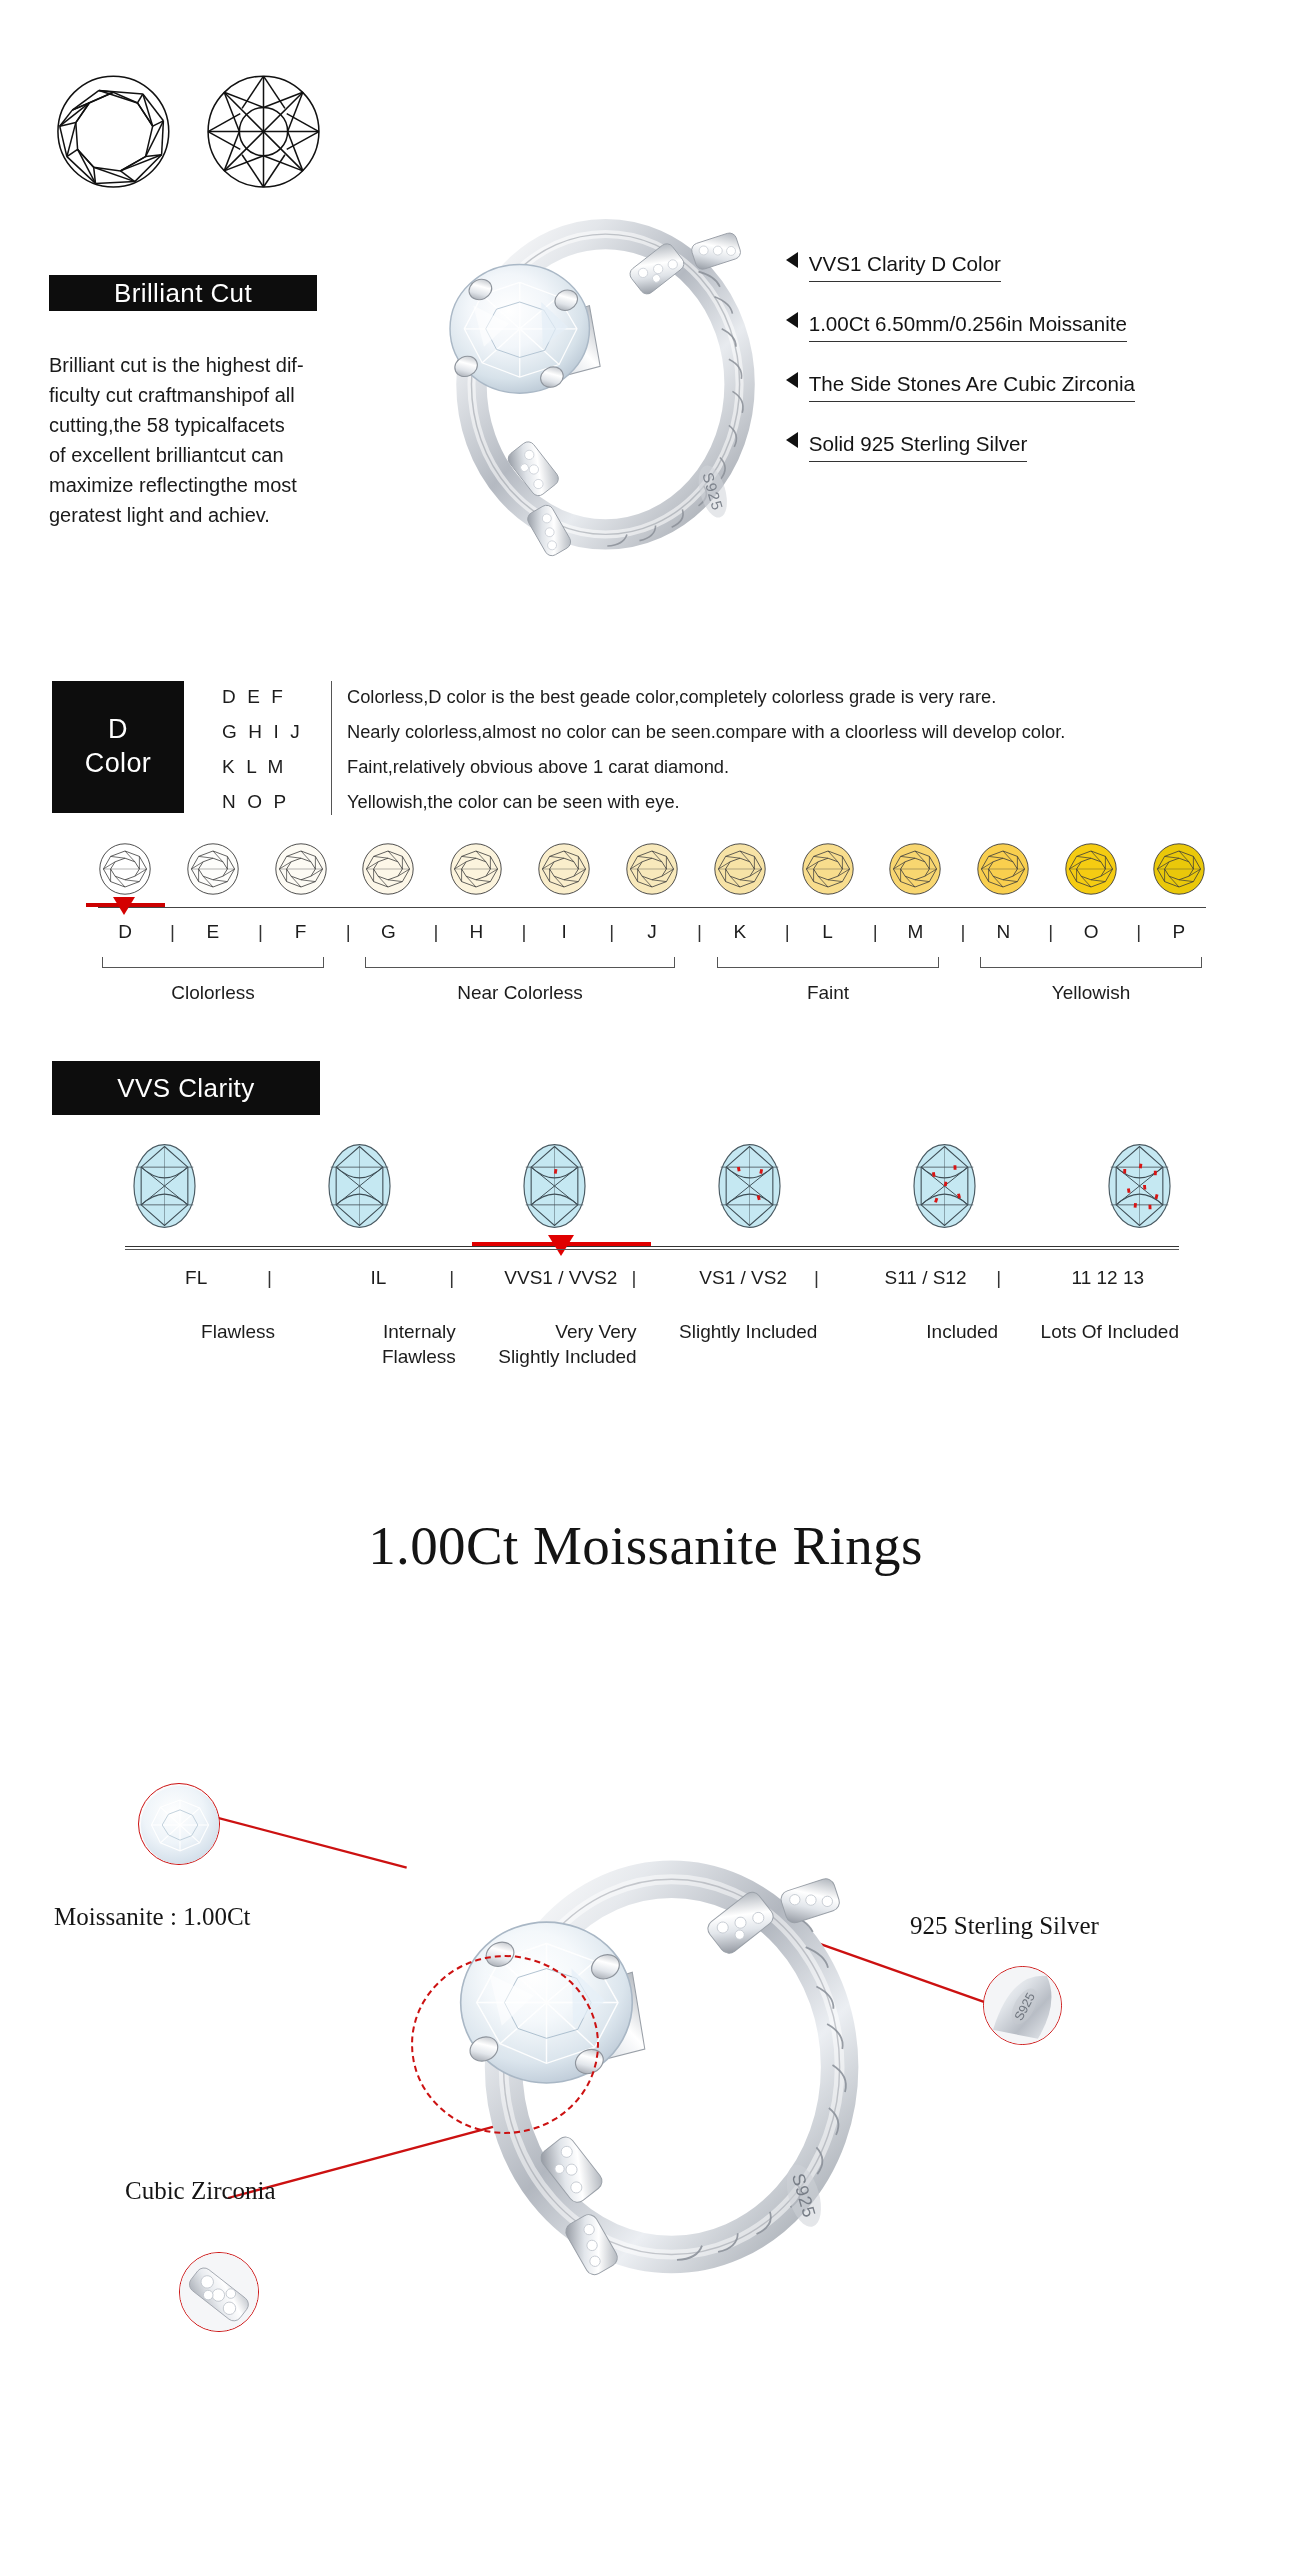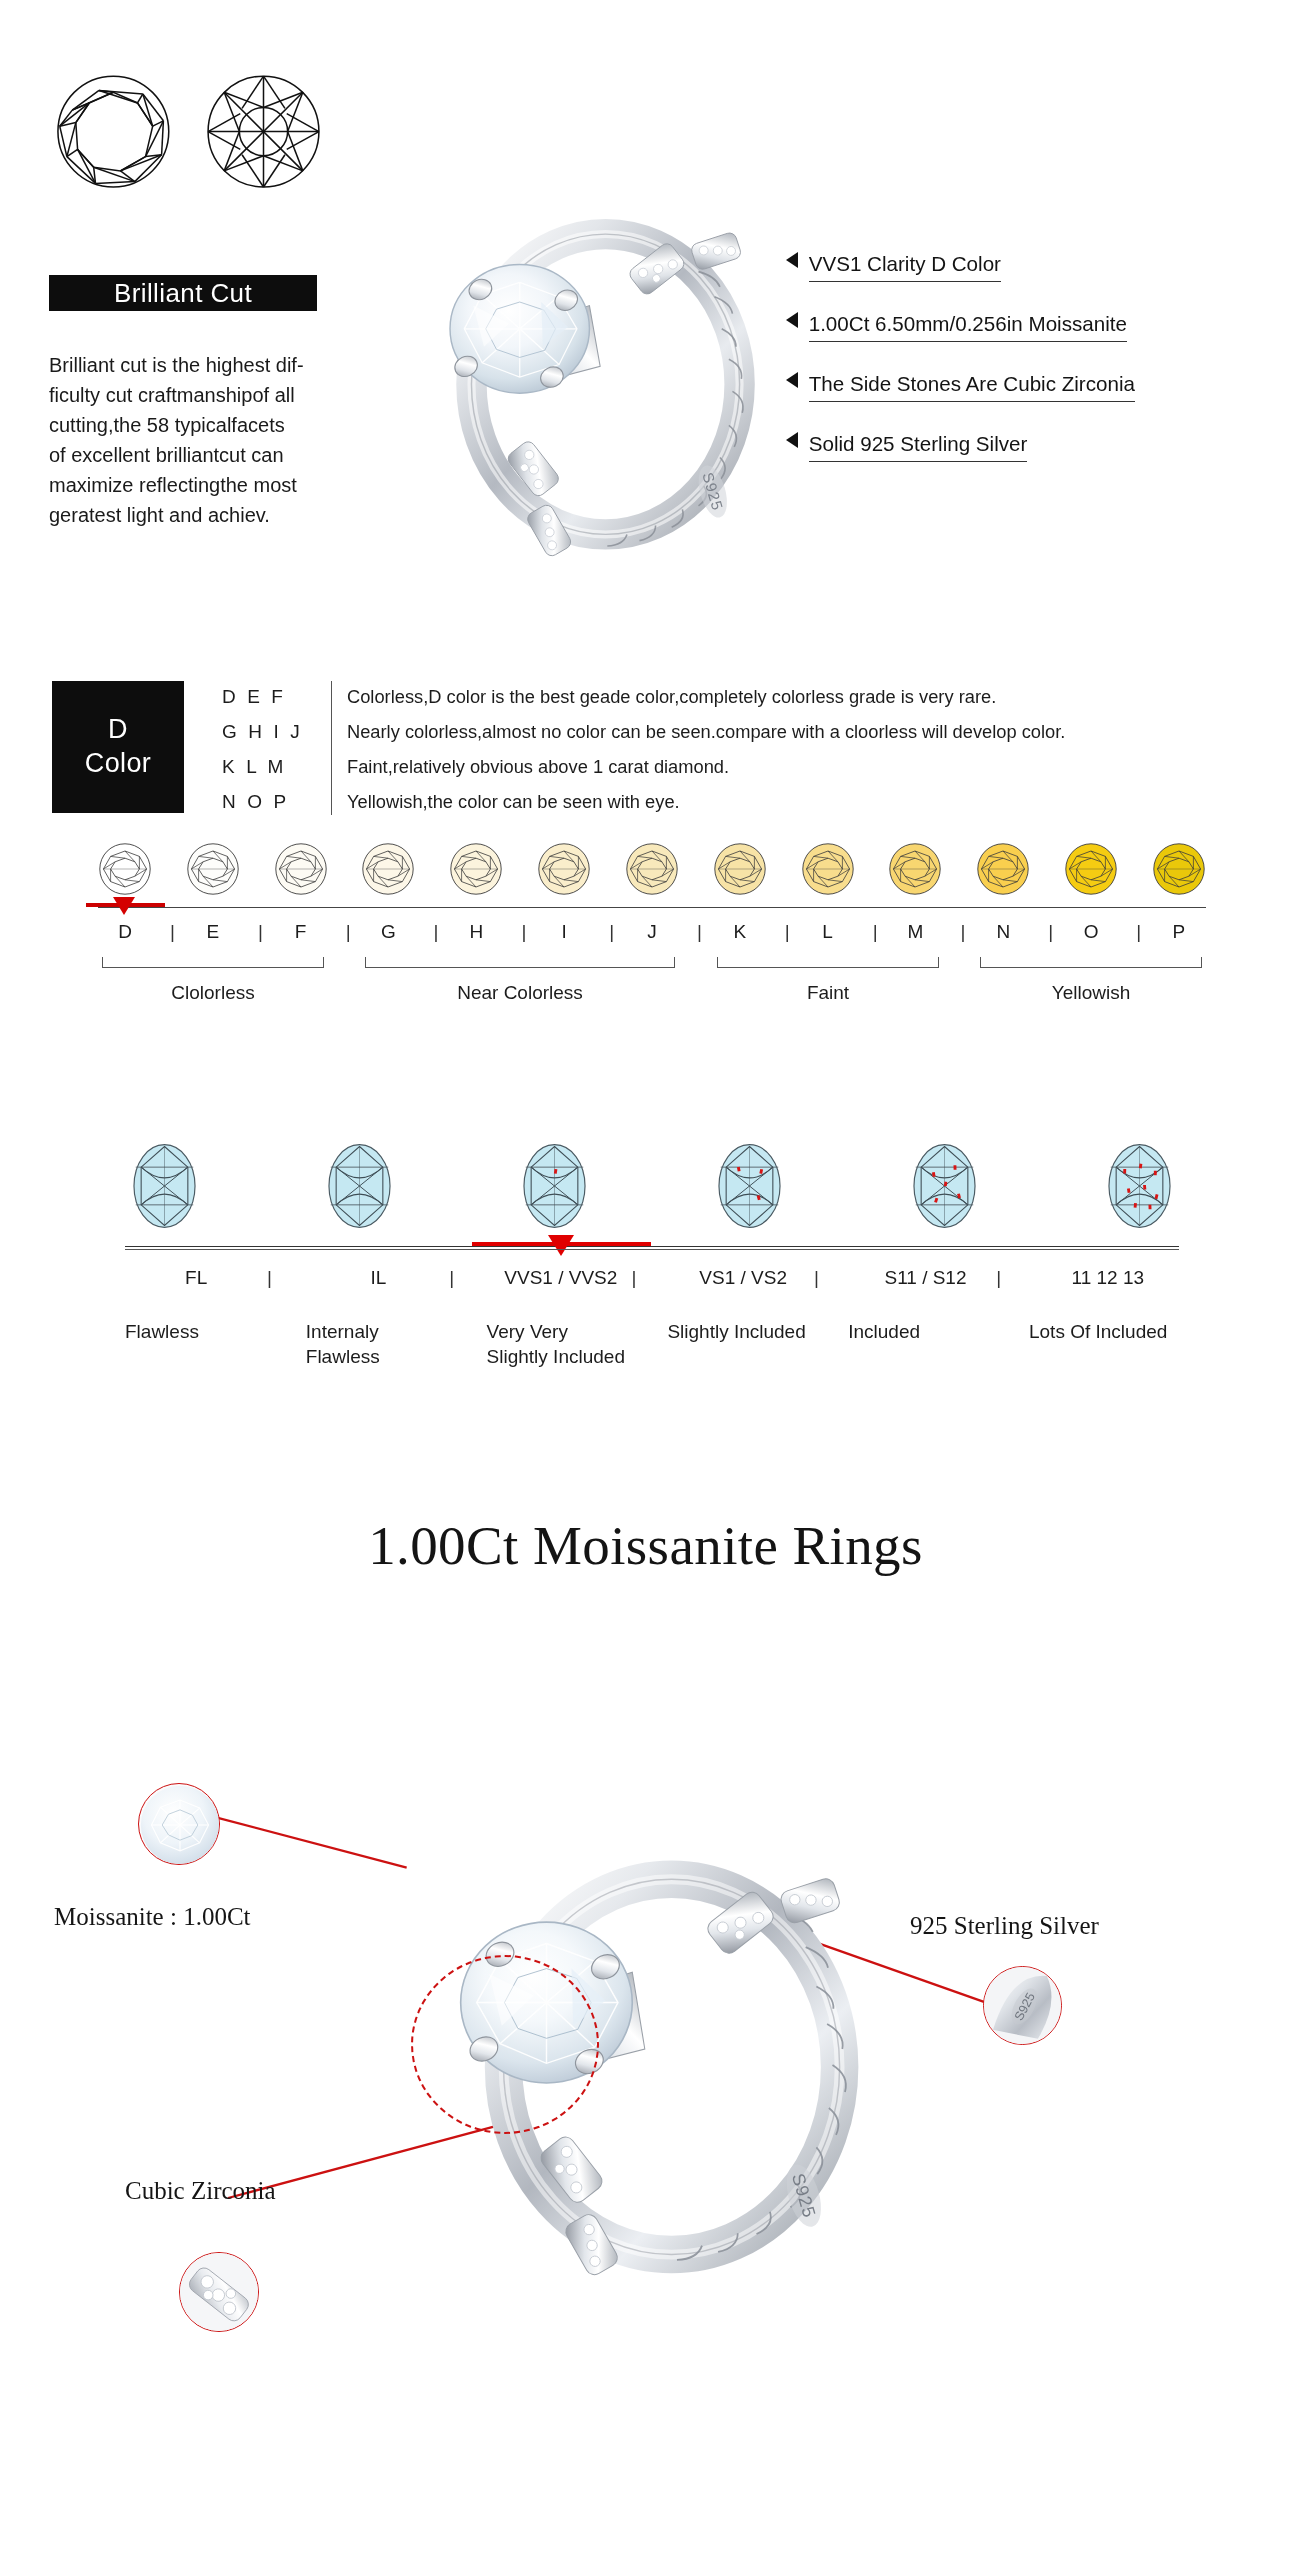--- a/index.html
+++ b/index.html
@@ -189,21 +189,21 @@
   .cl-label-cell:not(:last-child)::after {
     content: "|"; position: absolute; right: -4.5px; top: 0; color: #333;
   }
   .cl-descs {
     display: flex; justify-content: space-between;
     margin-top: 30px;
     font-family: "Liberation Sans", sans-serif;
     font-size: 19px; color: #1c1c1c; font-weight: 300;
     line-height: 25px;
   }
-  .cl-desc-cell { width: 150px; text-align: left; }
+  .cl-desc-cell { width: 150px; text-align: right; }
 
   
   .product-title {
     position: absolute; left: 0; top: 1514px; width: 1291px;
     text-align: center;
     font-family: "Liberation Serif", serif;
     font-size: 55px;
     color: #141414;
     letter-spacing: 0.4px;
   }
@@ -679,20 +679,23 @@
         <div class="bracket" style="left: 882px; width: 222px;"></div>
       </div>
     <div class="cs-cats" id="cs-cats">
         <div class="cs-cat" style="left: 115px;">Clolorless</div>
         <div class="cs-cat" style="left: 422px;">Near Colorless</div>
         <div class="cs-cat" style="left: 730px;">Faint</div>
         <div class="cs-cat" style="left: 993px;">Yellowish</div>
       </div>
   </div>
 
+  <div class="black-badge badge-vvs">
+    <span>VVS Clarity</span>
+  </div>
 
   <div class="clarity-scale">
     <div class="cl-gems" id="cl-gems">
         <div class="cl-gem"><svg viewBox="0 0 88 98" width="79" height="88">
     <ellipse cx="44" cy="49" rx="34" ry="46" fill="#c5e8f2" stroke="#4a5a62" stroke-width="1.3"></ellipse>
     <line x1="12" y1="28" x2="76" y2="28" stroke="#5b6b73" stroke-width="1.1"></line>
     <line x1="12" y1="70" x2="76" y2="70" stroke="#5b6b73" stroke-width="1.1"></line>
     <polygon points="44,5 70,28 70,70 44,93 18,70 18,28" fill="none" stroke="#3f4e56" stroke-width="1.2"></polygon>
     <path d="M18 28 Q44 52 70 28" fill="none" stroke="#3f4e56" stroke-width="1.2"></path>
     <path d="M18 70 Q44 46 70 70" fill="none" stroke="#3f4e56" stroke-width="1.2"></path>

